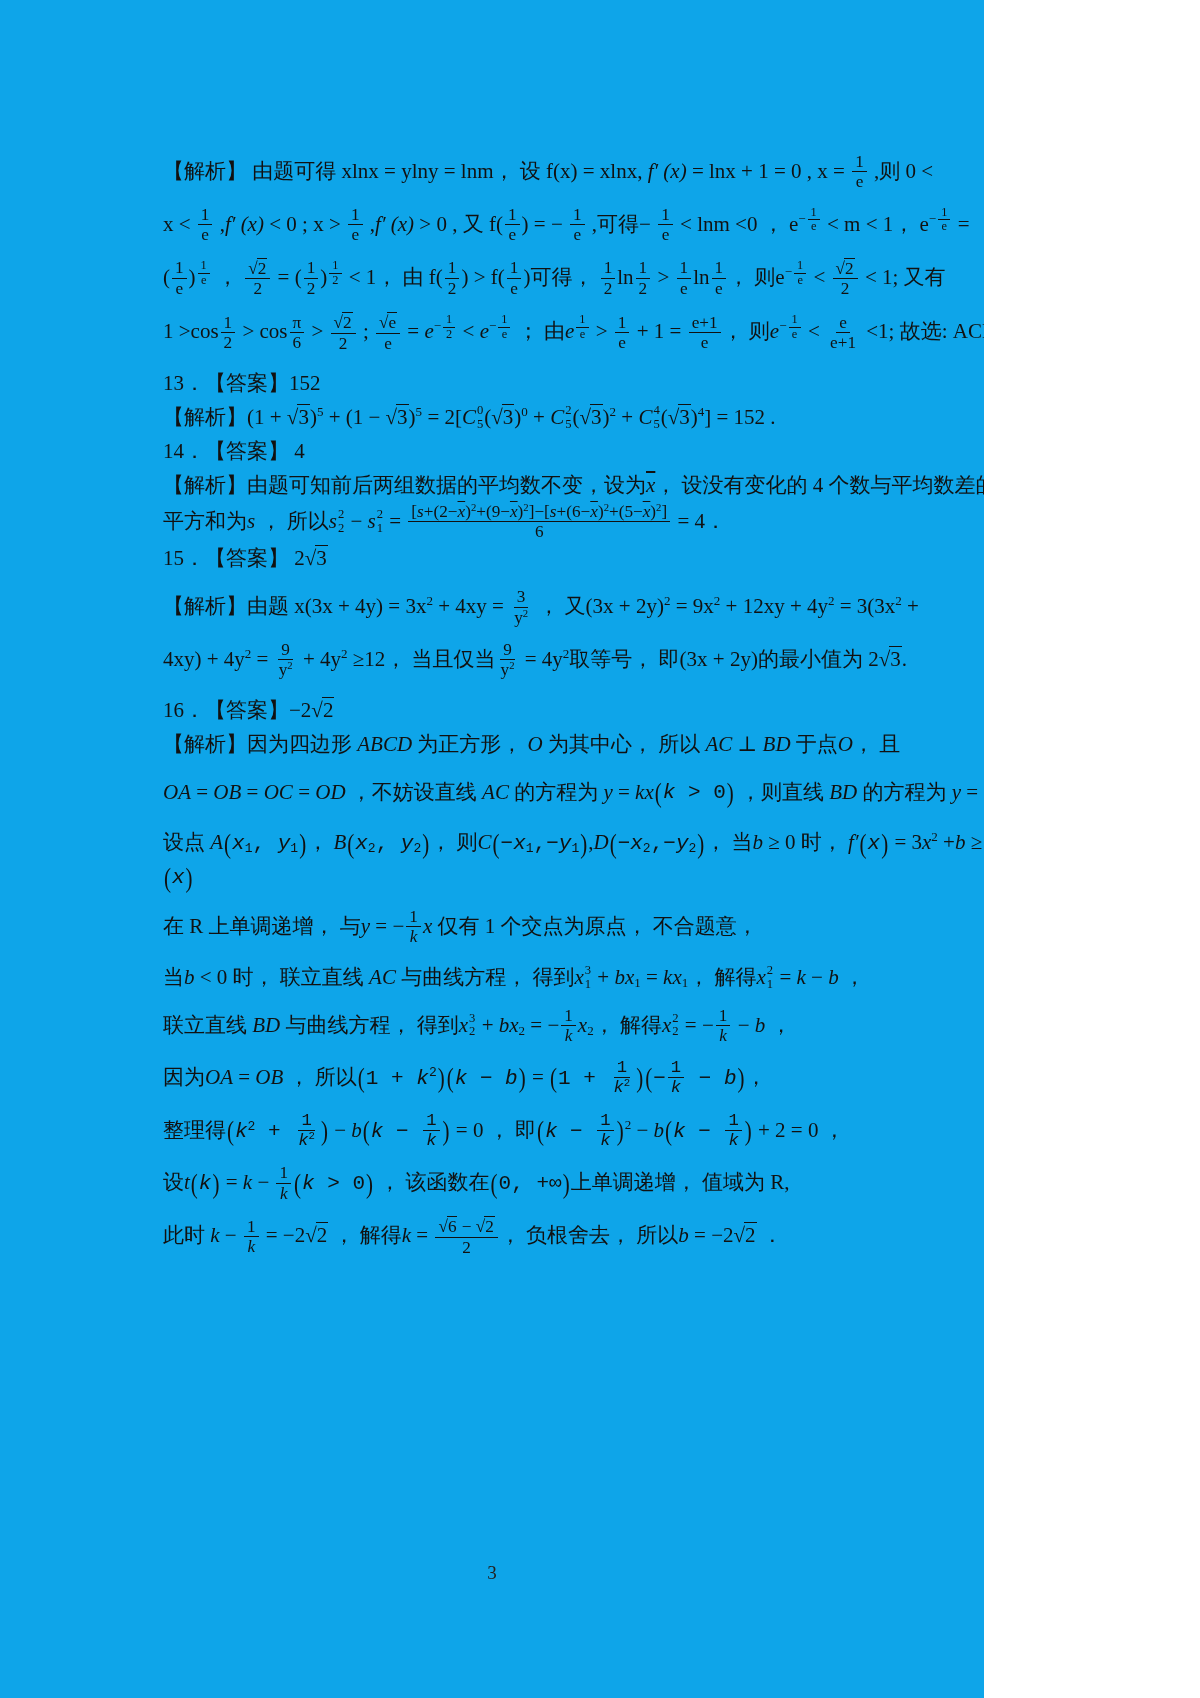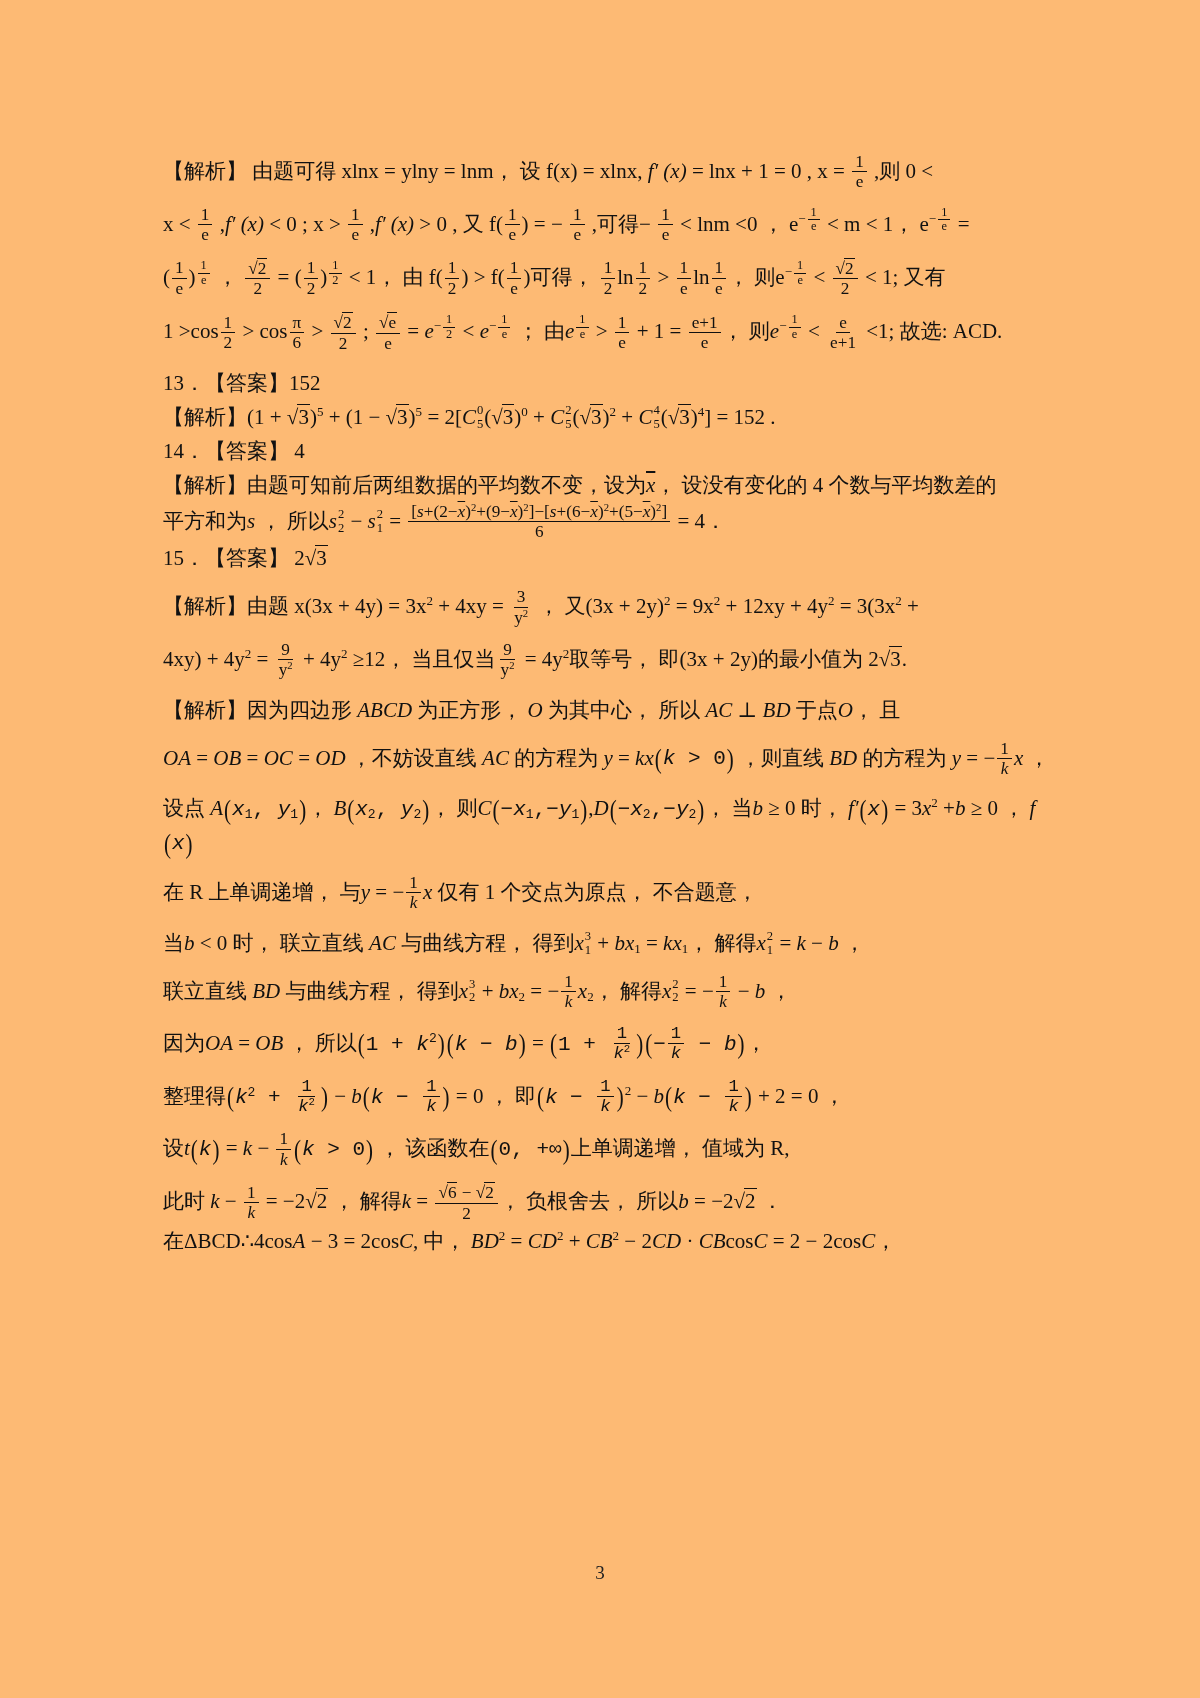--- a/index.html
+++ b/index.html
@@ -1,21 +1,21 @@
 <!DOCTYPE html>
 <html><head>
 <meta charset="utf-8">
 <style>
   html,body{margin:0;padding:0;}
   body{
     width:1200px;height:1698px;background:#ffffff;color:#111;
     font-family:"Liberation Serif","DejaVu Serif",serif;
     -webkit-font-smoothing:antialiased;
   }
-  .page{position:relative;width:1200px;height:1698px;background:#fdba74;overflow:hidden;}
+  .page{position:relative;width:984px;height:1698px;background:#0ea5e9;overflow:hidden;}
   .doc{
     position:absolute;left:163px;top:140px;width:892px;
     font-size:21px;line-height:1.55;
   }
   .line{margin:1px 0;min-height:33px;}
   .line.sp{margin:13px 0;}
   .line.spm{margin:0 0;}
   
   .frac{
     display:inline-flex;flex-direction:column;align-items:center;
@@ -182,20 +182,21 @@
           <span class="num">3</span>
           <span class="den">y<sup>2</sup></span>
         </span> ， 又(3x + 2y)<sup>2</sup> = 9x<sup>2</sup> + 12xy + 4y<sup>2</sup> = 3(3x<sup>2</sup> +</div>
       <div class="line sp">4xy) + 4y<sup>2</sup> = <span class="frac">
           <span class="num">9</span>
           <span class="den">y<sup>2</sup></span>
         </span> + 4y<sup>2</sup> ≥12， 当且仅当<span class="frac">
           <span class="num">9</span>
           <span class="den">y<sup>2</sup></span>
         </span> = 4y<sup>2</sup>取等号， 即(3x + 2y)的最小值为 2<span class="sqrt"><span class="rsign">√</span><span class="rad">3</span></span>.</div>
+      <div class="line spm">16．【答案】−2<span class="sqrt"><span class="rsign">√</span><span class="rad">2</span></span></div>
       <div class="line">【解析】因为四边形 <i>ABCD</i> 为正方形， <i>O</i> 为其中心， 所以 <i>AC</i> ⊥ <i>BD</i> 于点<i>O</i>， 且</div>
       <div class="line sp"><i>OA</i> = <i>OB</i> = <i>OC</i> = <i>OD</i> ，不妨设直线 <i>AC</i> 的方程为 <i>y</i> = <i>kx</i><span class="pw">
           <span class="bp">(</span>
           <span class="pc"><i>k</i> &gt; 0</span>
           <span class="bp">)</span>
         </span> ，则直线 <i>BD</i> 的方程为 <i>y</i> = −<span class="frac">
           <span class="num">1</span>
           <span class="den"><i>k</i></span>
         </span><i>x</i> ，</div>
       <div class="line sp">设点 <i>A</i><span class="pw">
@@ -315,16 +316,15 @@
           <span class="pc">0, +∞</span>
           <span class="bp">)</span>
         </span>上单调递增， 值域为 R,</div>
       <div class="line spm">此时 <i>k</i> − <span class="frac">
           <span class="num">1</span>
           <span class="den"><i>k</i></span>
         </span> = −2<span class="sqrt"><span class="rsign">√</span><span class="rad">2</span></span> ， 解得<i>k</i> = <span class="frac">
           <span class="num"><span class="sqrt"><span class="rsign">√</span><span class="rad">6</span></span> − <span class="sqrt"><span class="rsign">√</span><span class="rad">2</span></span></span>
           <span class="den">2</span>
         </span>， 负根舍去， 所以<i>b</i> = −2<span class="sqrt"><span class="rsign">√</span><span class="rad">2</span></span>  ．</div>
-      <div class="line">在ΔBCD∴4cos<i>A</i> − 3 = 2cos<i>C</i>, 中， <i>BD</i><sup>2</sup> = <i>CD</i><sup>2</sup> + <i>CB</i><sup>2</sup> − 2<i>CD</i> · <i>CB</i>cos<i>C</i> = 2 − 2cos<i>C</i>，</div>
     </div>
   <div class="footer">3</div>
 </div>
 
 </body></html>

